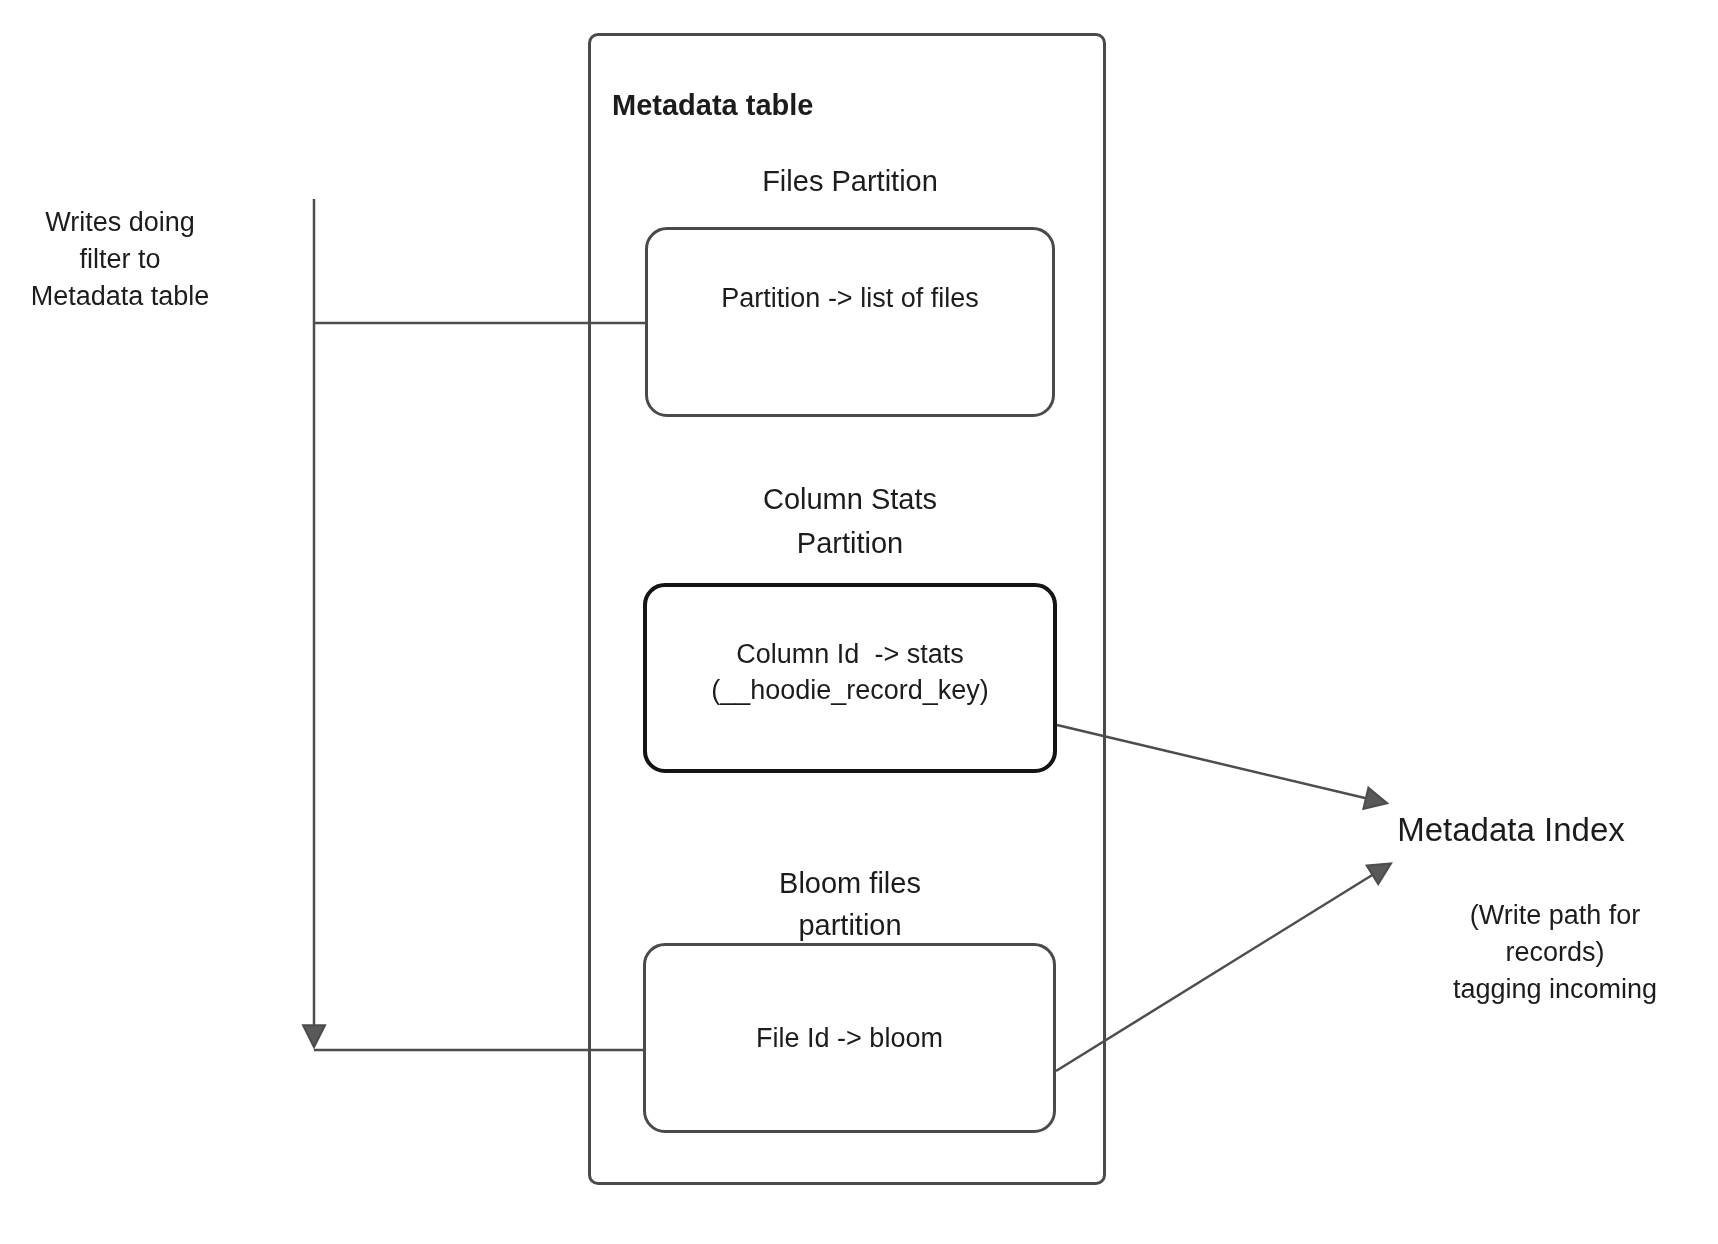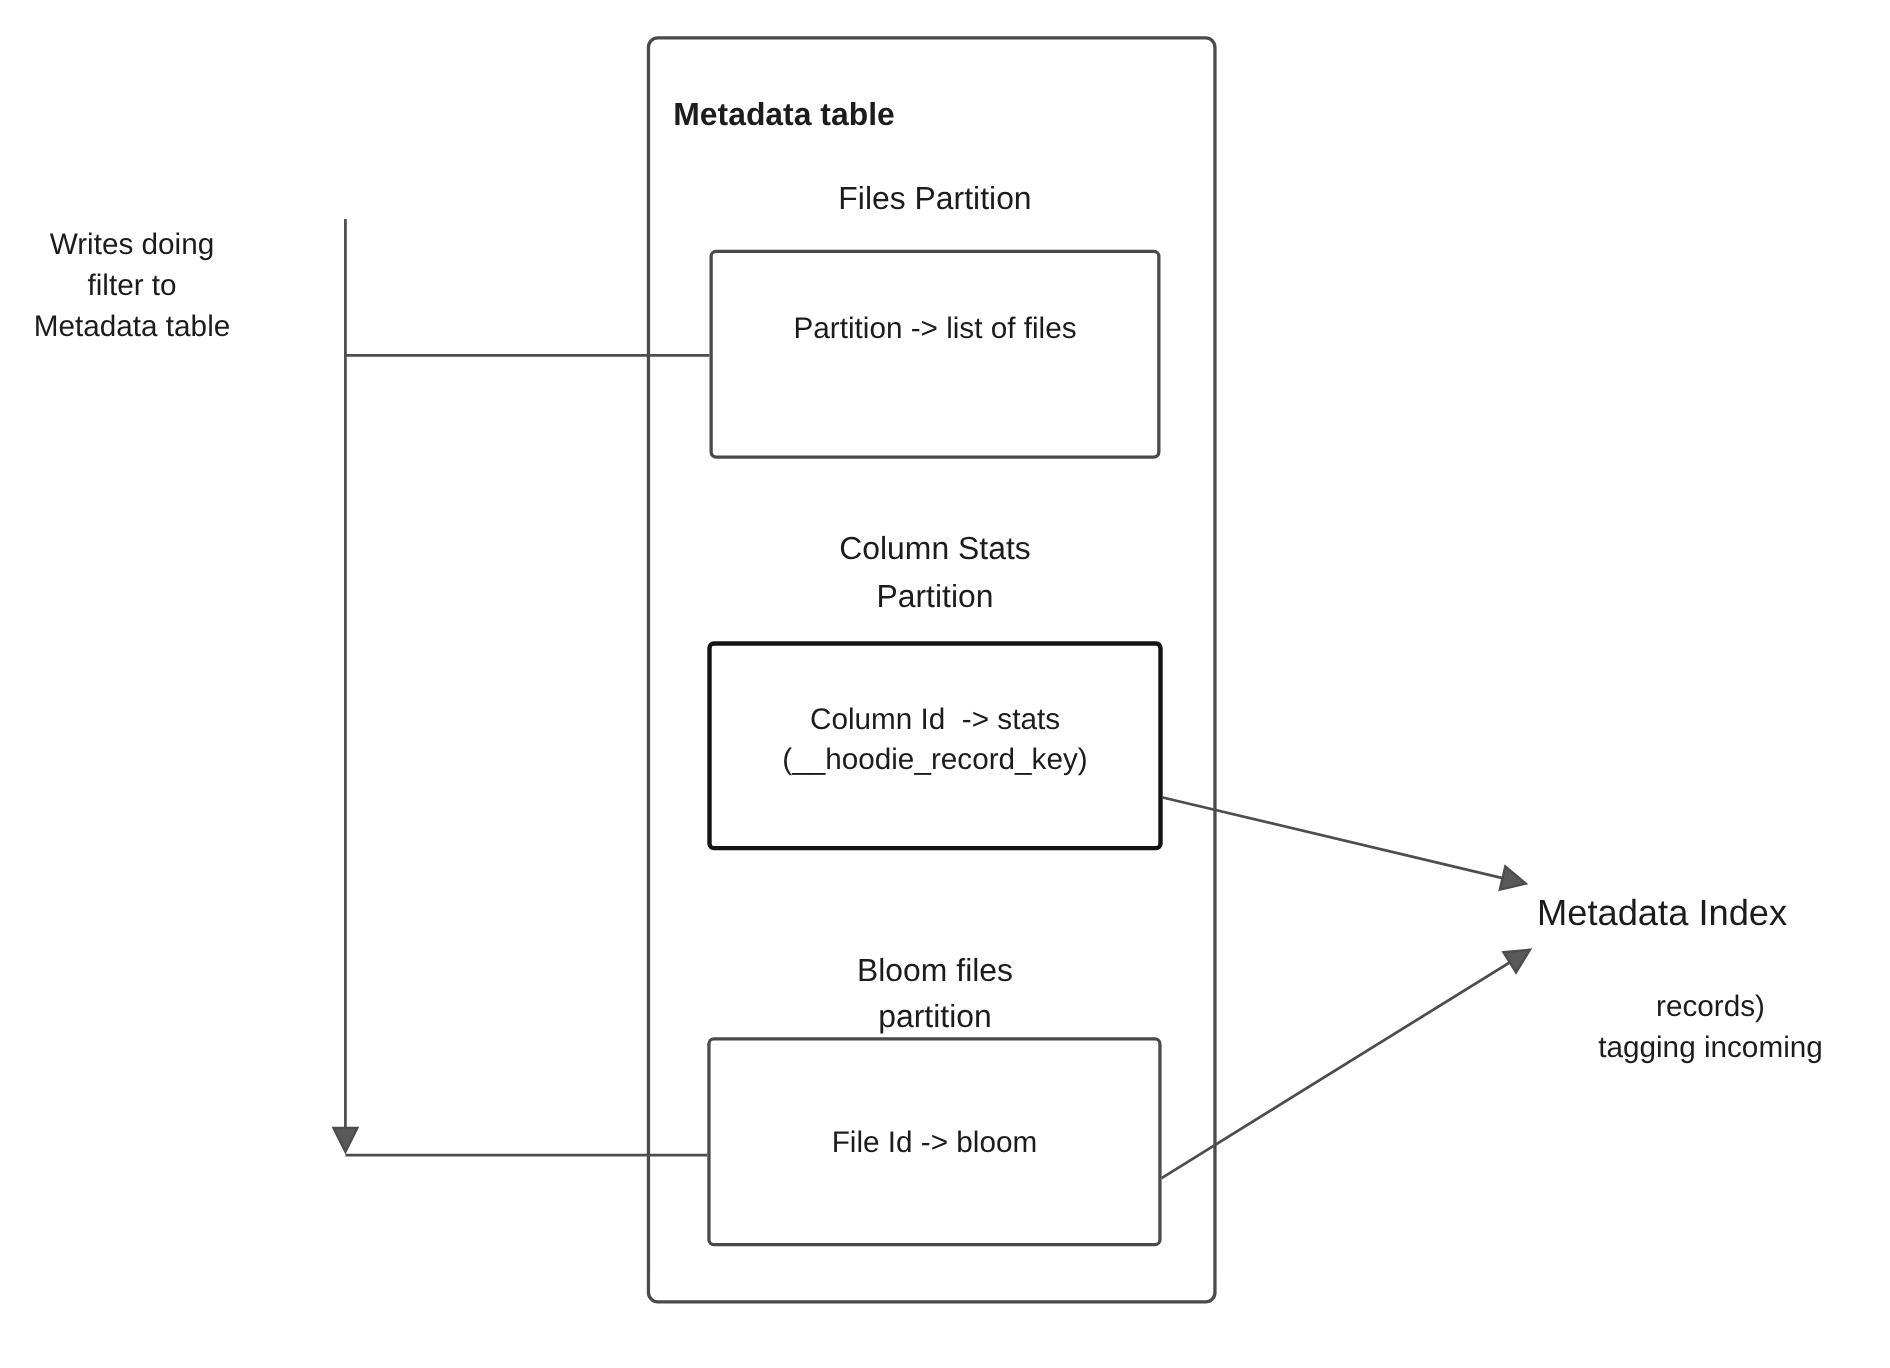--- a/index.html
+++ b/index.html
@@ -45,21 +45,21 @@
     font-size: 29px; font-weight: normal;
     text-align: center;
   }
   .files-heading   { top: 160px; line-height: 42px; }
   .stats-heading   { top: 477px; line-height: 44px; }
   .bloom-heading   { top: 862px; line-height: 42px; }
 
   .part-box {
     background: #ffffff;
     border: 3px solid #4a4a4a;
-    border-radius: 6px;
+    border-radius: 22px;
     box-sizing: border-box;
     display: flex;
     flex-direction: column;
     align-items: center;
     justify-content: center;
     text-align: center;
     font-size: 27px;
     line-height: 36px;
   }
   .files-box {
@@ -129,20 +129,21 @@
   <div class="abs sec-heading bloom-heading">
     <div>Bloom files</div>
     <div>partition</div>
   </div>
   <div class="abs part-box bloom-box">
     <div>File Id -&gt; bloom</div>
   </div>
 
   <div class="abs index-title">Metadata Index</div>
   <div class="abs index-subtitle">
+    <div>(Write path for</div>
     <div>records)</div>
     <div>tagging incoming</div>
   </div>
 
   <svg class="connectors" width="1718" height="1244" viewBox="0 0 1718 1244">
     <defs>
       <marker id="ah" viewBox="0 0 12 12" refX="10.5" refY="6" markerUnits="userSpaceOnUse" markerWidth="32" markerHeight="26" orient="auto">
         <path d="M1,1 L11,6 L1,11 Z" fill="#595959" stroke="#4d4d4d" stroke-width="1"></path>
       </marker>
     </defs>

